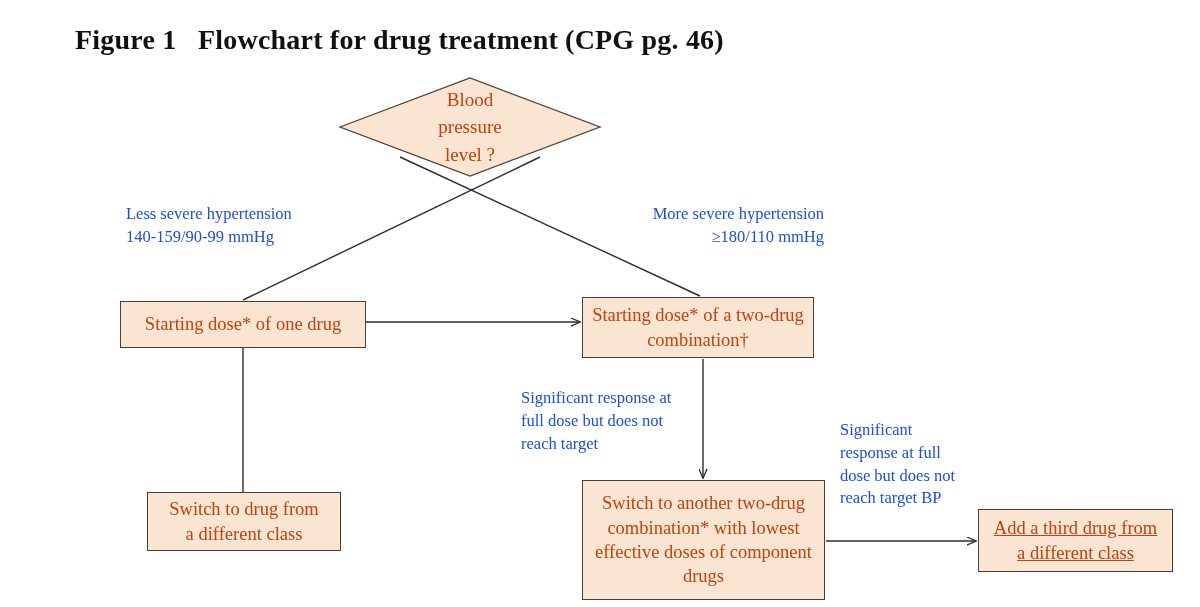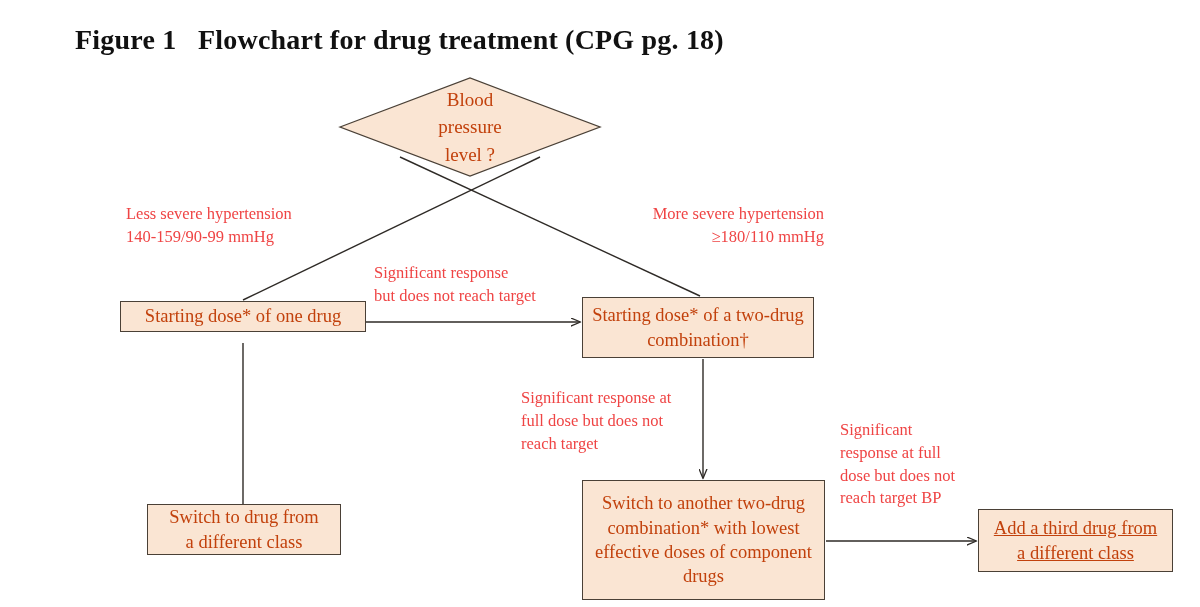--- a/index.html
+++ b/index.html
@@ -52,21 +52,21 @@
   }
   .node .node-text {
     display: block;
     padding: 0 6px;
     white-space: pre-line;
   }
   .edge-label {
     position: absolute;
     font-size: 16.5px;
     line-height: 1.38;
-    color: #ef4444;
+    color: #1d4ed8;
     white-space: pre-line;
   }
 
   #node-decision {
     left: 340px;
     top: 78px;
     width: 260px;
     height: 98px;
     background: transparent;
     border: none;
@@ -75,33 +75,33 @@
     position: relative;
     z-index: 2;
     font-size: 19px;
     line-height: 1.45;
   }
 
   #node-one-drug {
     left: 120px;
     top: 301px;
     width: 246px;
-    height: 31px;
+    height: 47px;
   }
   #node-two-drug {
     left: 582px;
     top: 297px;
     width: 232px;
     height: 61px;
   }
   #node-switch-class {
     left: 147px;
-    top: 504px;
+    top: 492px;
     width: 194px;
-    height: 51px;
+    height: 59px;
   }
   #node-switch-combo {
     left: 582px;
     top: 480px;
     width: 243px;
     height: 120px;
   }
   #node-add-third {
     left: 978px;
     top: 509px;
@@ -140,21 +140,21 @@
     left: 840px;
     top: 419px;
     width: 160px;
   }
 </style>
 </head>
 <body>
 
 <div id="figure-root">
 
-  <div id="figure-title">Figure 1   Flowchart for drug treatment (CPG pg. 18)</div>
+  <div id="figure-title">Figure 1   Flowchart for drug treatment (CPG pg. 46)</div>
 
   <svg class="edge-layer" viewBox="0 0 1200 607" width="1200" height="607" xmlns="http://www.w3.org/2000/svg">
     <defs>
       <marker id="arrowhead" markerWidth="11" markerHeight="9" refX="9.4" refY="4.5" orient="auto" markerUnits="userSpaceOnUse">
         <path d="M0,0.4 L10,4.5 L0,8.6" fill="none" stroke="#2e2a26" stroke-width="1.3" stroke-linecap="round" stroke-linejoin="round"></path>
       </marker>
     </defs>
 
     <polygon points="340,127 470,78 600,127 470,176" fill="#fae5d3" stroke="#4a4036" stroke-width="1.3"></polygon>
 
@@ -201,22 +201,20 @@
     <span class="node-text">Add a third drug from
 a different class</span>
   </div>
 
   <div class="edge-label" id="label-less-severe">Less severe hypertension
 140-159/90-99  mmHg</div>
 
   <div class="edge-label" id="label-more-severe">More severe hypertension
 ≥180/110  mmHg</div>
 
-  <div class="edge-label" id="label-sig-response">Significant  response
-but does not reach target</div>
 
 
   <div class="edge-label" id="label-sig-full-dose">Significant  response at
 full  dose but does not
 reach target</div>
 
   <div class="edge-label" id="label-sig-full-dose-bp">Significant
 response at full
 dose but does not
 reach target BP</div>

